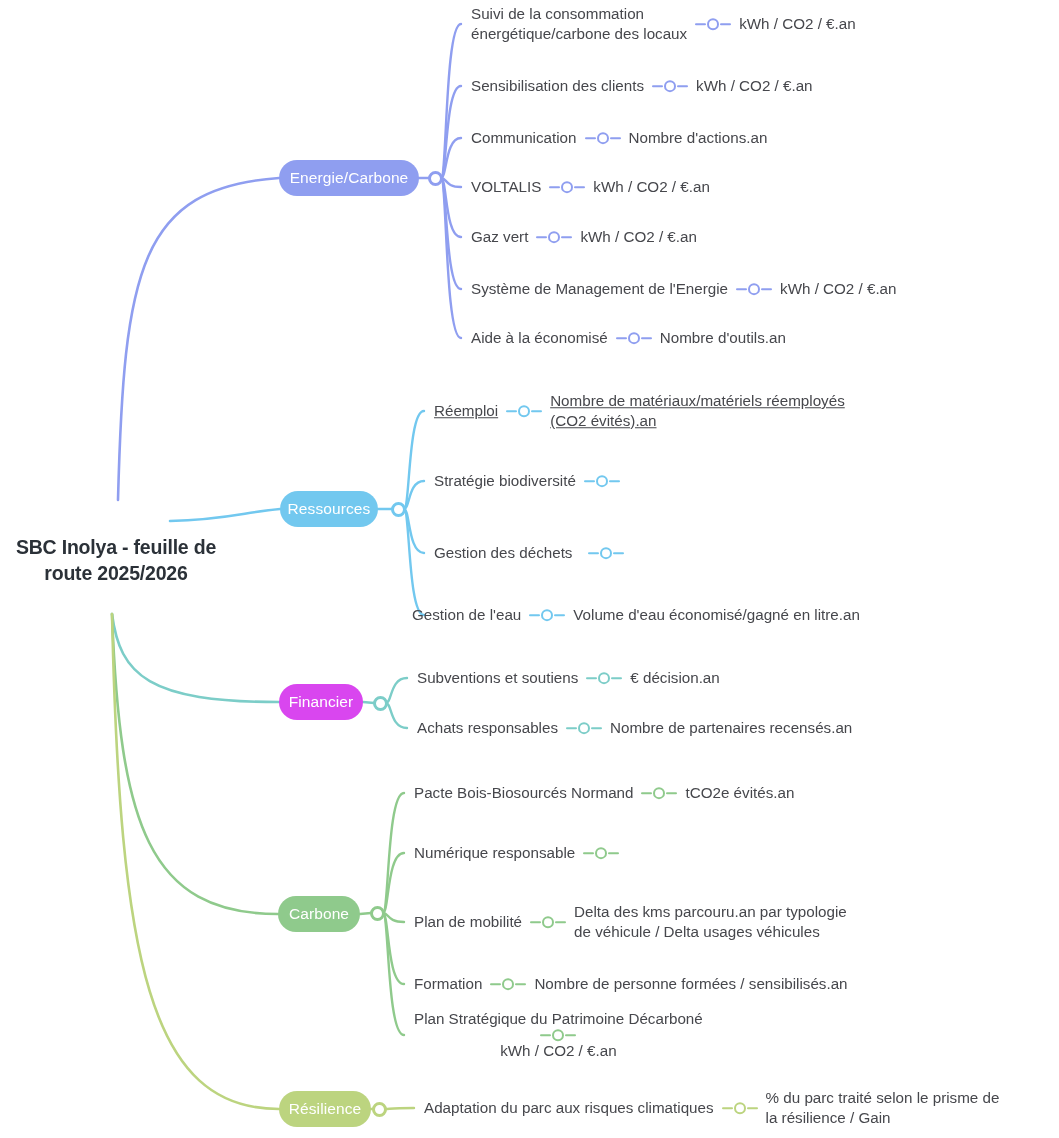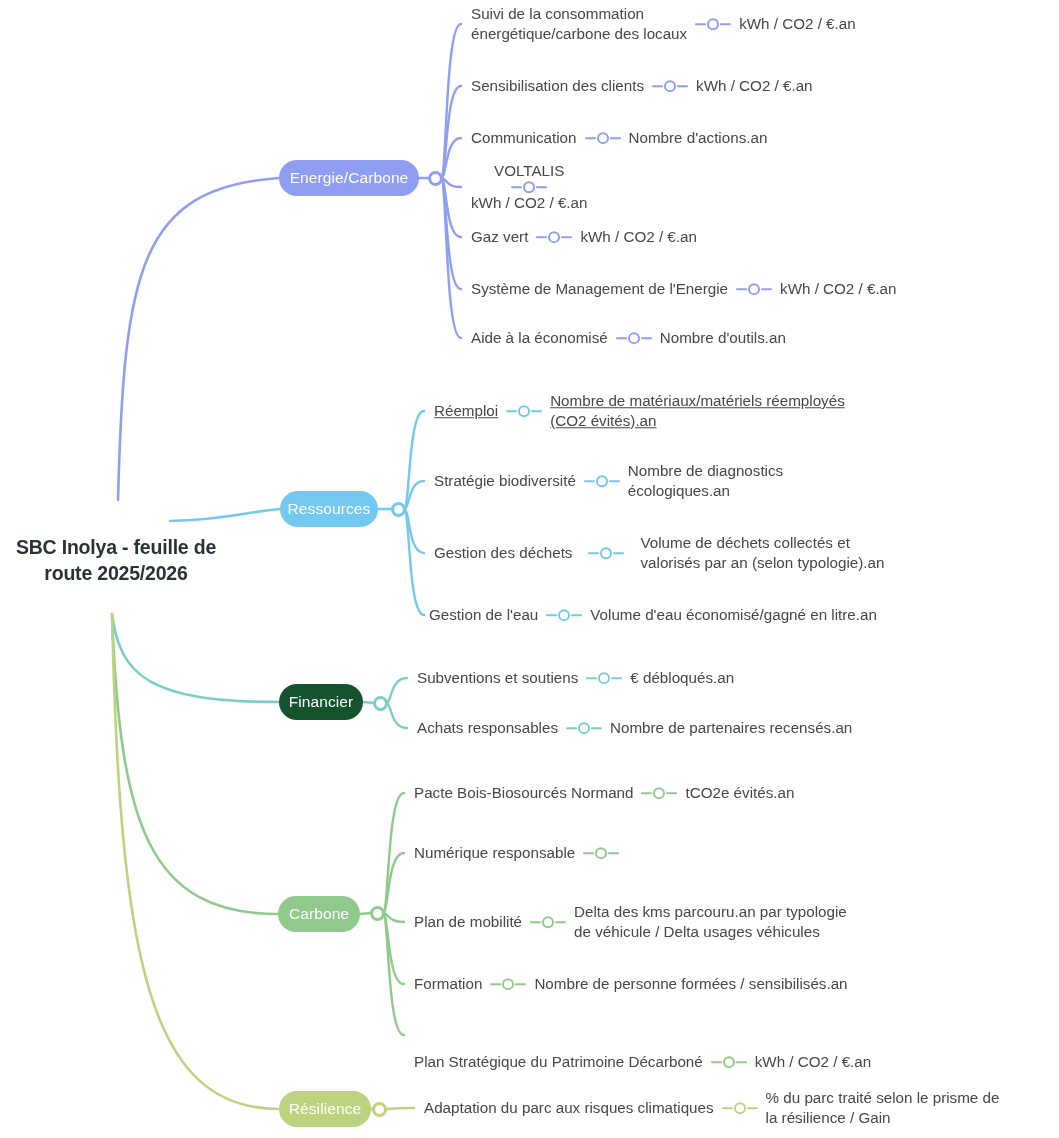--- a/index.html
+++ b/index.html
@@ -179,21 +179,21 @@
       </div>
       <div class="leaf" style="left: 471px; top: 138px; transform: translateY(-50%);">
         <span class="title">Communication</span>
         <span class="conn">
           <span class="seg" style="background: rgb(143, 158, 240);"></span>
           <span class="ring" style="border-color: rgb(143, 158, 240);"></span>
           <span class="seg" style="background: rgb(143, 158, 240);"></span>
         </span>
         <span class="value">Nombre d'actions.an</span>
       </div>
-      <div class="leaf" style="left: 471px; top: 187px; transform: translateY(-50%); flex-direction: column;">
+      <div class="leaf" style="left: 471px; top: 187px; transform: translateY(-50%);">
         <span class="title">VOLTALIS</span>
         <span class="conn">
           <span class="seg" style="background: rgb(143, 158, 240);"></span>
           <span class="ring" style="border-color: rgb(143, 158, 240);"></span>
           <span class="seg" style="background: rgb(143, 158, 240);"></span>
         </span>
         <span class="value">kWh / CO2 / €.an</span>
       </div>
       <div class="leaf" style="left: 471px; top: 237px; transform: translateY(-50%);">
         <span class="title">Gaz vert</span>
@@ -236,54 +236,50 @@
         <span class="value">Nombre de matériaux/matériels réemployés
 (CO2 évités).an</span>
       </div>
       <div class="leaf" style="left: 434px; top: 481px; transform: translateY(-50%);">
         <span class="title">Stratégie biodiversité</span>
         <span class="conn">
           <span class="seg" style="background: rgb(114, 200, 239);"></span>
           <span class="ring" style="border-color: rgb(114, 200, 239);"></span>
           <span class="seg" style="background: rgb(114, 200, 239);"></span>
         </span>
-        <span class="value">Nombre de diagnostics
-écologiques.an</span>
       </div>
       <div class="leaf" style="left: 434px; top: 553px; transform: translateY(-50%); gap: 8px;">
         <span class="title">Gestion des déchets</span>
         <span class="conn">
           <span class="seg" style="background: rgb(114, 200, 239);"></span>
           <span class="ring" style="border-color: rgb(114, 200, 239);"></span>
           <span class="seg" style="background: rgb(114, 200, 239);"></span>
         </span>
-        <span class="value">Volume de déchets collectés et
-valorisés par an (selon typologie).an</span>
-      </div>
-      <div class="leaf" style="left: 429px; top: 615px; transform: translateY(-50%); justify-content: space-between;">
+      </div>
+      <div class="leaf" style="left: 412px; top: 615px; transform: translateY(-50%); justify-content: space-between;">
         <span class="title">Gestion de l'eau</span>
         <span class="conn">
           <span class="seg" style="background: rgb(114, 200, 239);"></span>
           <span class="ring" style="border-color: rgb(114, 200, 239);"></span>
           <span class="seg" style="background: rgb(114, 200, 239);"></span>
         </span>
         <span class="value">Volume d'eau économisé/gagné en litre.an</span>
       </div>
-      <div class="branch" style="left: 279px; top: 684px; width: 84px; background: #14532d;">
+      <div class="branch" style="left: 279px; top: 684px; width: 84px; background: #d946ef;">
         <span>Financier</span>
       </div>
       <div class="hub" style="left: 372.5px; top: 695.5px; border-color: rgb(124, 205, 200);"></div>
       <div class="leaf" style="left: 417px; top: 678px; transform: translateY(-50%);">
         <span class="title">Subventions et soutiens</span>
         <span class="conn">
           <span class="seg" style="background: rgb(124, 205, 200);"></span>
           <span class="ring" style="border-color: rgb(124, 205, 200);"></span>
           <span class="seg" style="background: rgb(124, 205, 200);"></span>
         </span>
-        <span class="value">€ débloqués.an</span>
+        <span class="value">€ décision.an</span>
       </div>
       <div class="leaf" style="left: 417px; top: 728px; transform: translateY(-50%);">
         <span class="title">Achats responsables</span>
         <span class="conn">
           <span class="seg" style="background: rgb(124, 205, 200);"></span>
           <span class="ring" style="border-color: rgb(124, 205, 200);"></span>
           <span class="seg" style="background: rgb(124, 205, 200);"></span>
         </span>
         <span class="value">Nombre de partenaires recensés.an</span>
       </div>
@@ -320,21 +316,21 @@
       </div>
       <div class="leaf" style="left: 414px; top: 984px; transform: translateY(-50%);">
         <span class="title">Formation</span>
         <span class="conn">
           <span class="seg" style="background: rgb(143, 202, 140);"></span>
           <span class="ring" style="border-color: rgb(143, 202, 140);"></span>
           <span class="seg" style="background: rgb(143, 202, 140);"></span>
         </span>
         <span class="value">Nombre de personne formées / sensibilisés.an</span>
       </div>
-      <div class="leaf" style="left: 414px; top: 1062px; transform: translateY(-50%);">
+      <div class="leaf" style="left: 414px; top: 1035px; transform: translateY(-50%); flex-direction: column;">
         <span class="title">Plan Stratégique du Patrimoine Décarboné</span>
         <span class="conn">
           <span class="seg" style="background: rgb(143, 202, 140);"></span>
           <span class="ring" style="border-color: rgb(143, 202, 140);"></span>
           <span class="seg" style="background: rgb(143, 202, 140);"></span>
         </span>
         <span class="value">kWh / CO2 / €.an</span>
       </div>
       <div class="branch" style="left: 279px; top: 1091px; width: 92px; background: rgb(188, 212, 127);">
         <span>Résilience</span>

